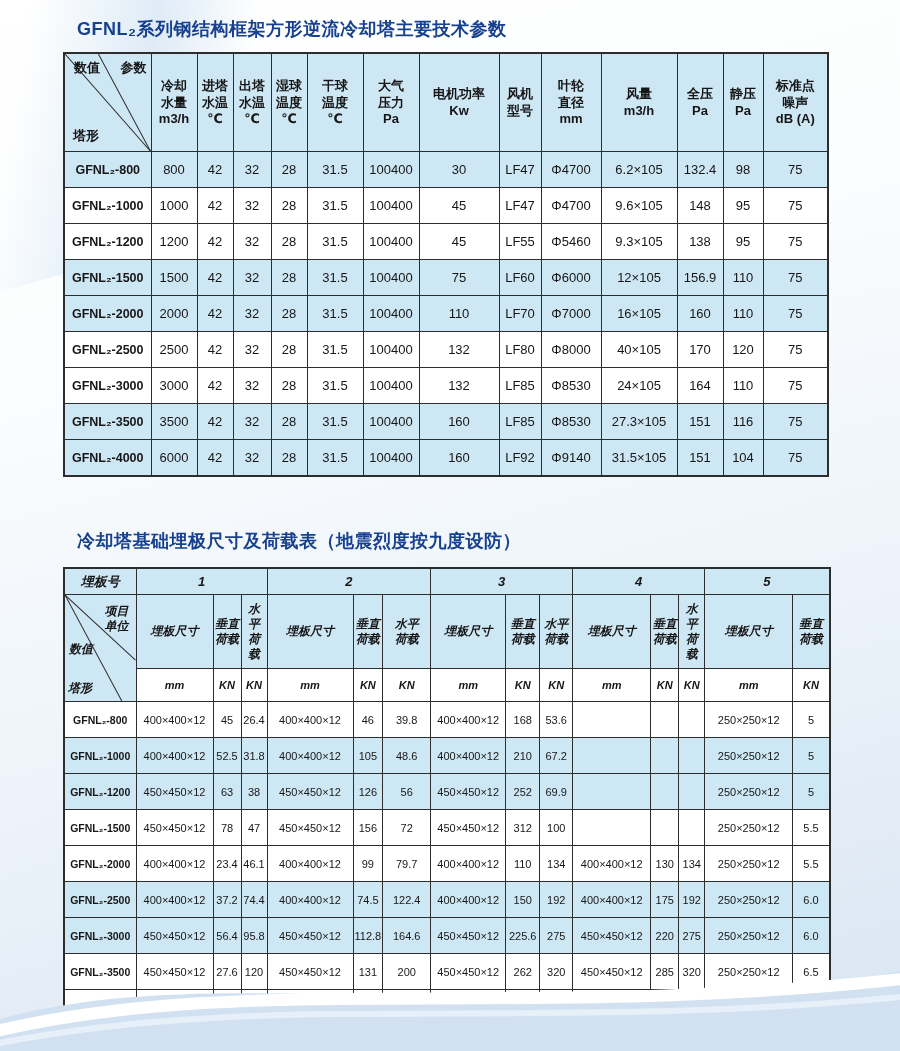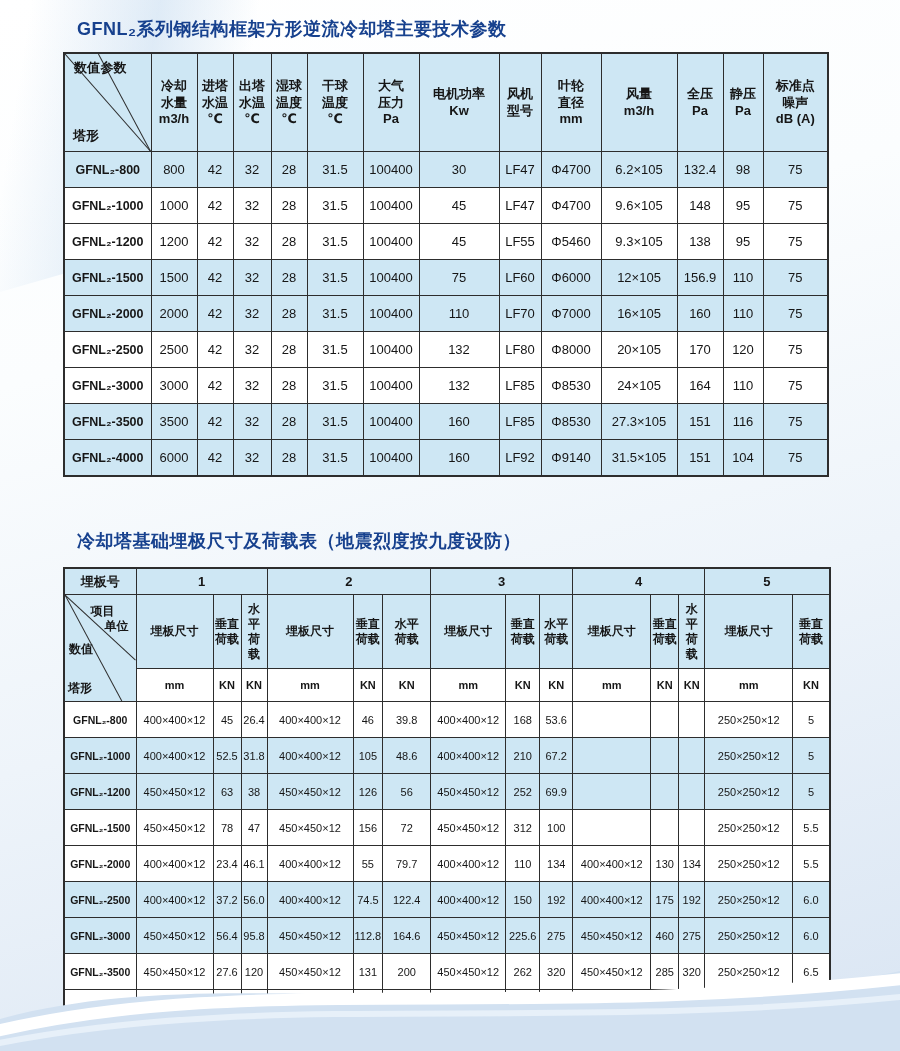--- a/index.html
+++ b/index.html
@@ -20,34 +20,34 @@
   table{border-collapse:collapse;table-layout:fixed;background:#ffffff;border:2px solid #2d2d2d;position:absolute;left:63px;}
   #table1{top:52px;}
   #table2{top:567px;}
   th,td{border:1px solid #2d2d2d;text-align:center;vertical-align:middle;padding:0 1px;color:#161616;overflow:hidden;}
   
   #table1 thead th{height:76px;background:#cee7f4;font-size:13px;font-weight:bold;white-space:pre-line;line-height:1.25;}
   #table1 tbody td{height:35px;font-size:13px;font-weight:normal;}
   #table1 tbody td.model{font-weight:bold;font-size:12.5px;}
   tr.shaded td{background:#cee7f4;}
   
-  #table2 thead th{background:#cee7f4;font-weight:bold;}
+  #table2 thead th{background:#cee7f4;font-weight:bold;font-style:italic;}
   #table2 tr.r1 th{height:25px;font-size:13px;}
   #table2 tr.r2 th{height:60px;font-size:12px;line-height:1.25;white-space:pre-line;}
   #table2 tr.r3 th{height:26px;font-size:11px;background:#ffffff;}
   #table2 tbody td{height:35px;font-size:11px;}
   #table2 tbody td.model{font-weight:bold;font-size:10.5px;}
   
   th.corner{position:relative;padding:8px;background:#cee7f4;margin-left:44px;}
   th.corner svg{position:absolute;left:0;top:0;width:100%;height:100%;}
   th.corner .lbl{position:absolute;font-weight:bold;color:#161616;white-space:nowrap;}
   #c1-tl{top:6px;left:9px;font-size:13px;}
-  #c1-tr{top:6px;right:24px;font-size:13px;}
+  #c1-tr{top:6px;right:4px;font-size:13px;}
   #c1-bl{bottom:7px;left:8px;font-size:13px;}
-  #c2-tr1{top:9px;right:21px;font-size:12px;}
+  #c2-tr1{top:9px;right:7px;font-size:12px;}
   #c2-tr2{top:24px;right:7px;font-size:12px;}
   #c2-ml{top:47px;left:4px;font-size:12px;}
   #c2-bl{bottom:5px;left:3px;font-size:12px;}
 </style>
 </head>
 <body>
 
 <div class="streak streak-a"></div>
 <div class="streak streak-b"></div>
 
@@ -202,21 +202,21 @@
         <td class="model">GFNL₂-2500</td>
         <td>2500</td>
         <td>42</td>
         <td>32</td>
         <td>28</td>
         <td>31.5</td>
         <td>100400</td>
         <td>132</td>
         <td>LF80</td>
         <td>Φ8000</td>
-        <td>20×105</td>
+        <td>40×105</td>
         <td>170</td>
         <td>120</td>
         <td>75</td>
       </tr>
       <tr>
         <td class="model">GFNL₂-3000</td>
         <td>3000</td>
         <td>42</td>
         <td>32</td>
         <td>28</td>
@@ -414,36 +414,36 @@
         <td></td>
         <td>250×250×12</td>
         <td>5.5</td>
       </tr>
       <tr>
         <td class="model">GFNL₂-2000</td>
         <td>400×400×12</td>
         <td>23.4</td>
         <td>46.1</td>
         <td>400×400×12</td>
-        <td>55</td>
+        <td>99</td>
         <td>79.7</td>
         <td>400×400×12</td>
         <td>110</td>
         <td>134</td>
         <td>400×400×12</td>
         <td>130</td>
         <td>134</td>
         <td>250×250×12</td>
         <td>5.5</td>
       </tr>
       <tr class="shaded">
         <td class="model">GFNL₂-2500</td>
         <td>400×400×12</td>
         <td>37.2</td>
-        <td>56.0</td>
+        <td>74.4</td>
         <td>400×400×12</td>
         <td>74.5</td>
         <td>122.4</td>
         <td>400×400×12</td>
         <td>150</td>
         <td>192</td>
         <td>400×400×12</td>
         <td>175</td>
         <td>192</td>
         <td>250×250×12</td>
@@ -454,21 +454,21 @@
         <td>450×450×12</td>
         <td>56.4</td>
         <td>95.8</td>
         <td>450×450×12</td>
         <td>112.8</td>
         <td>164.6</td>
         <td>450×450×12</td>
         <td>225.6</td>
         <td>275</td>
         <td>450×450×12</td>
-        <td>460</td>
+        <td>220</td>
         <td>275</td>
         <td>250×250×12</td>
         <td>6.0</td>
       </tr>
       <tr>
         <td class="model">GFNL₂-3500</td>
         <td>450×450×12</td>
         <td>27.6</td>
         <td>120</td>
         <td>450×450×12</td>

